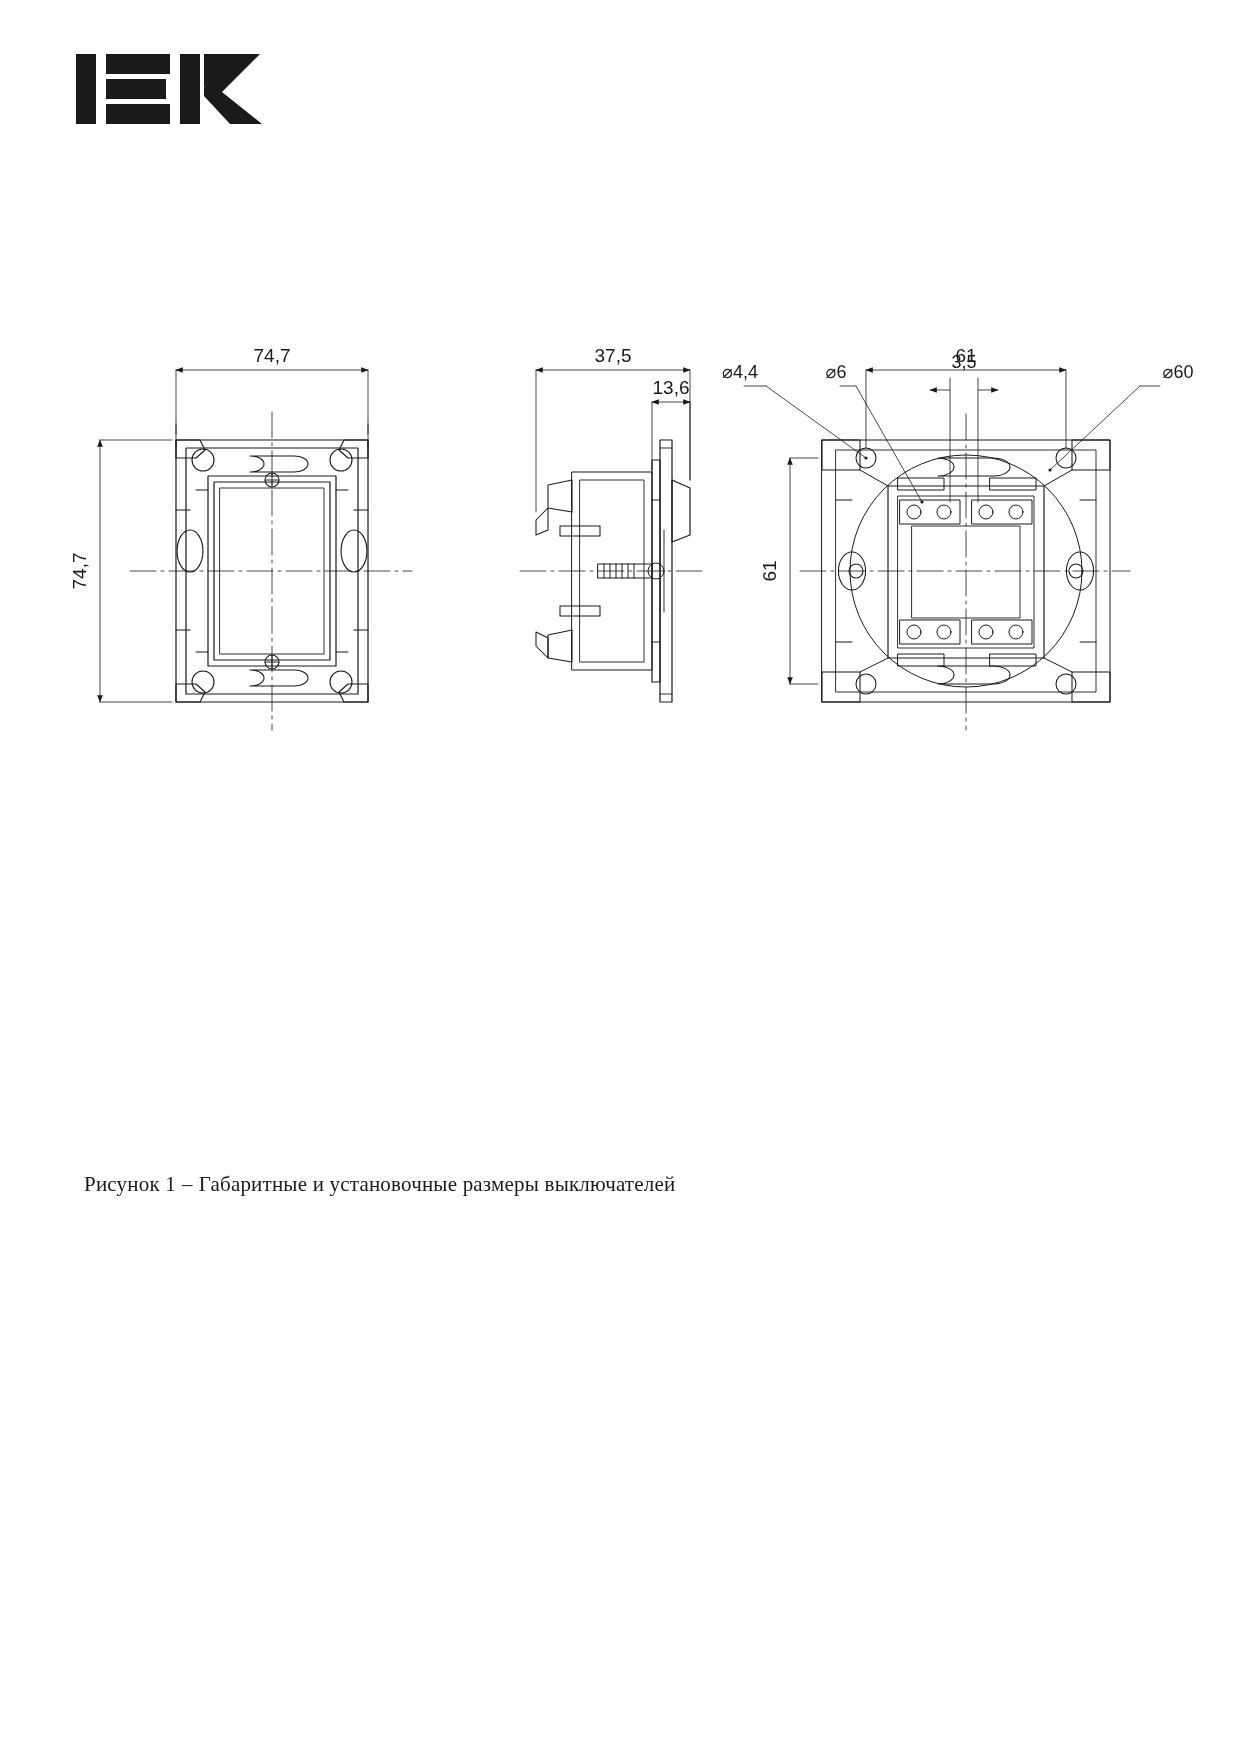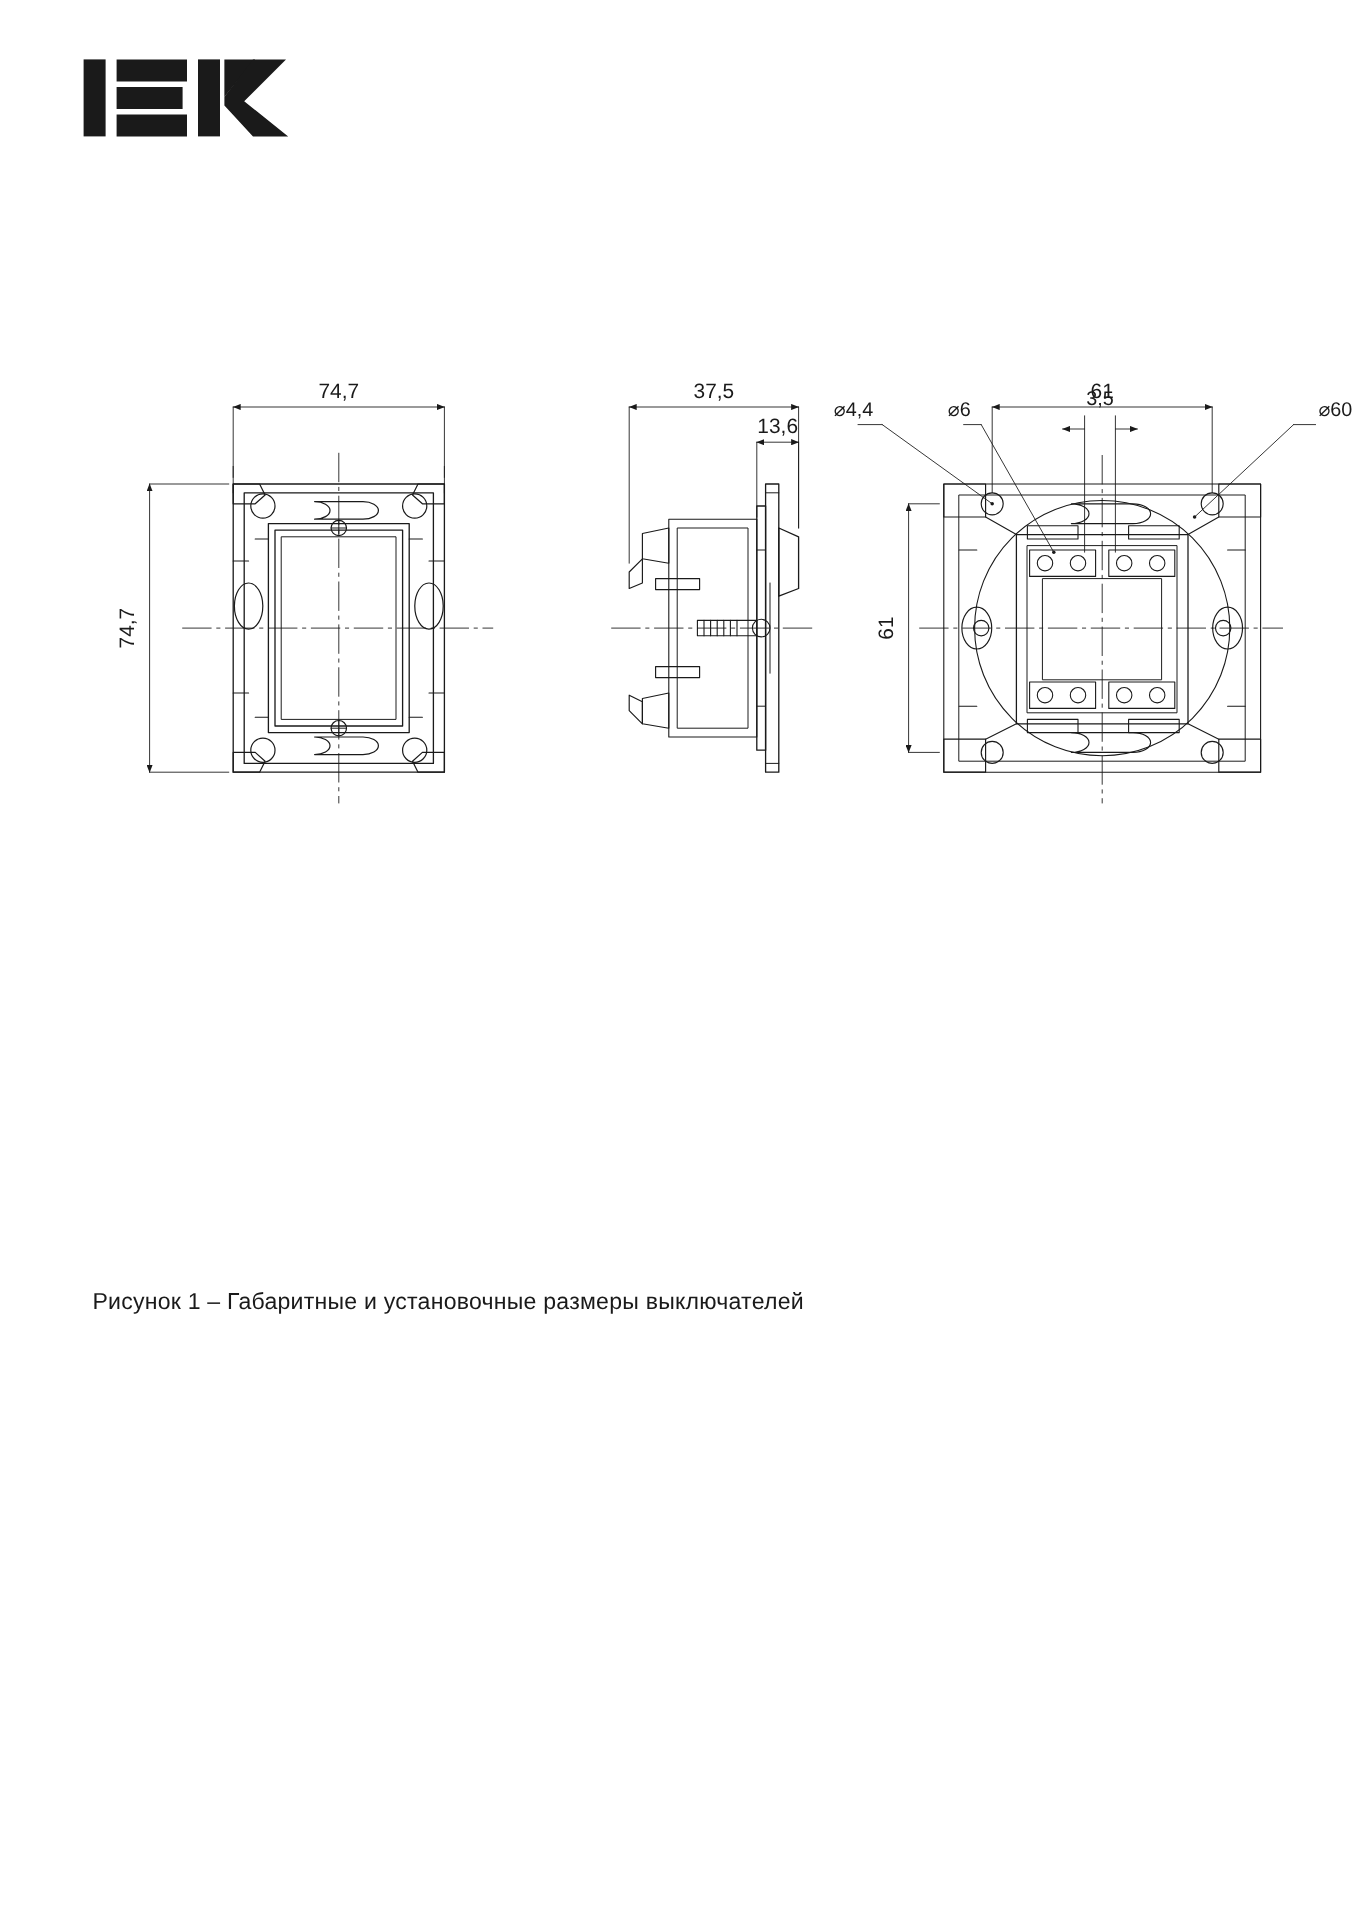--- a/index.html
+++ b/index.html
@@ -25,32 +25,32 @@
     height: 78px;
   }
 
   
   .drawing {
     position: absolute;
     left: 0;
     top: 330px;
     width: 1192px;
     height: 420px;
-    margin-left: 36px;
   }
 
   
   .caption {
     position: absolute;
     left: 84px;
     top: 1172px;
     font-size: 21px;
     letter-spacing: 0.2px;
     white-space: nowrap;
     color: #1a1a1a;
+    font-family: Liberation Serif, serif;
   }
   .caption .dash {
     padding: 0 6px;
   }
 </style>
 </head>
 <body>
 
 <div class="logo">
   <svg viewBox="0 0 190 78" width="190" height="78" xmlns="http://www.w3.org/2000/svg" aria-label="IEK">

